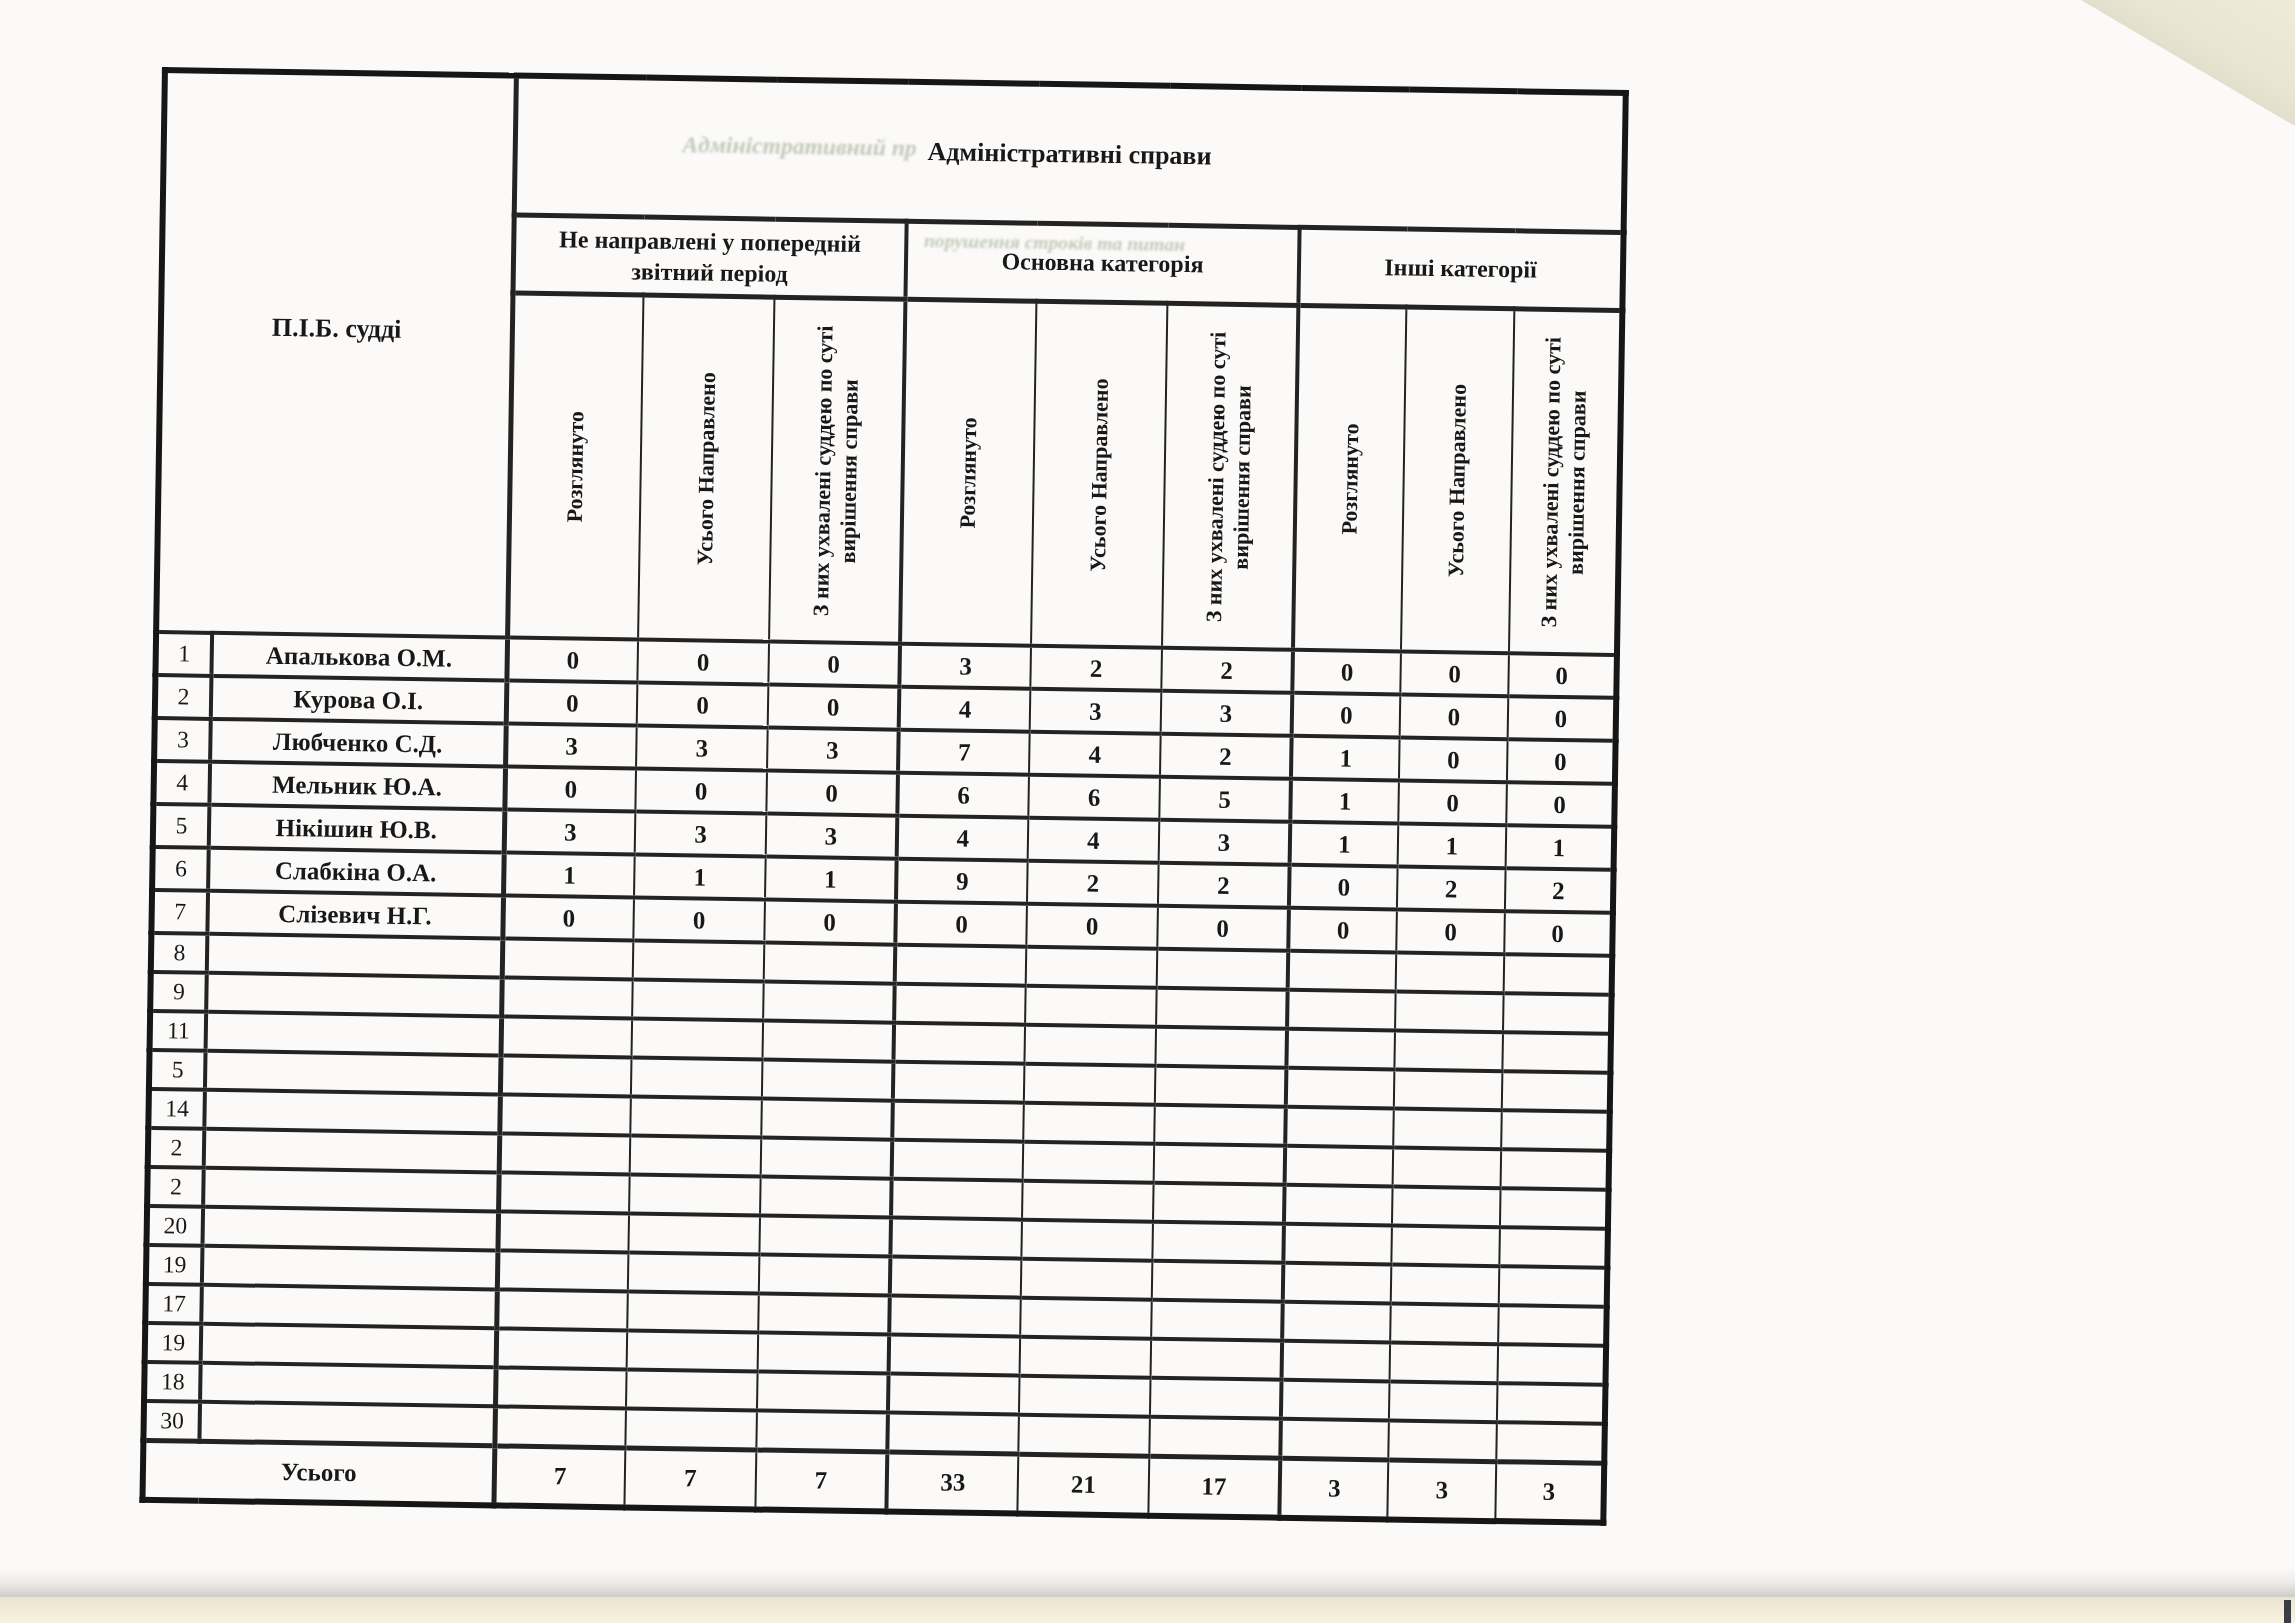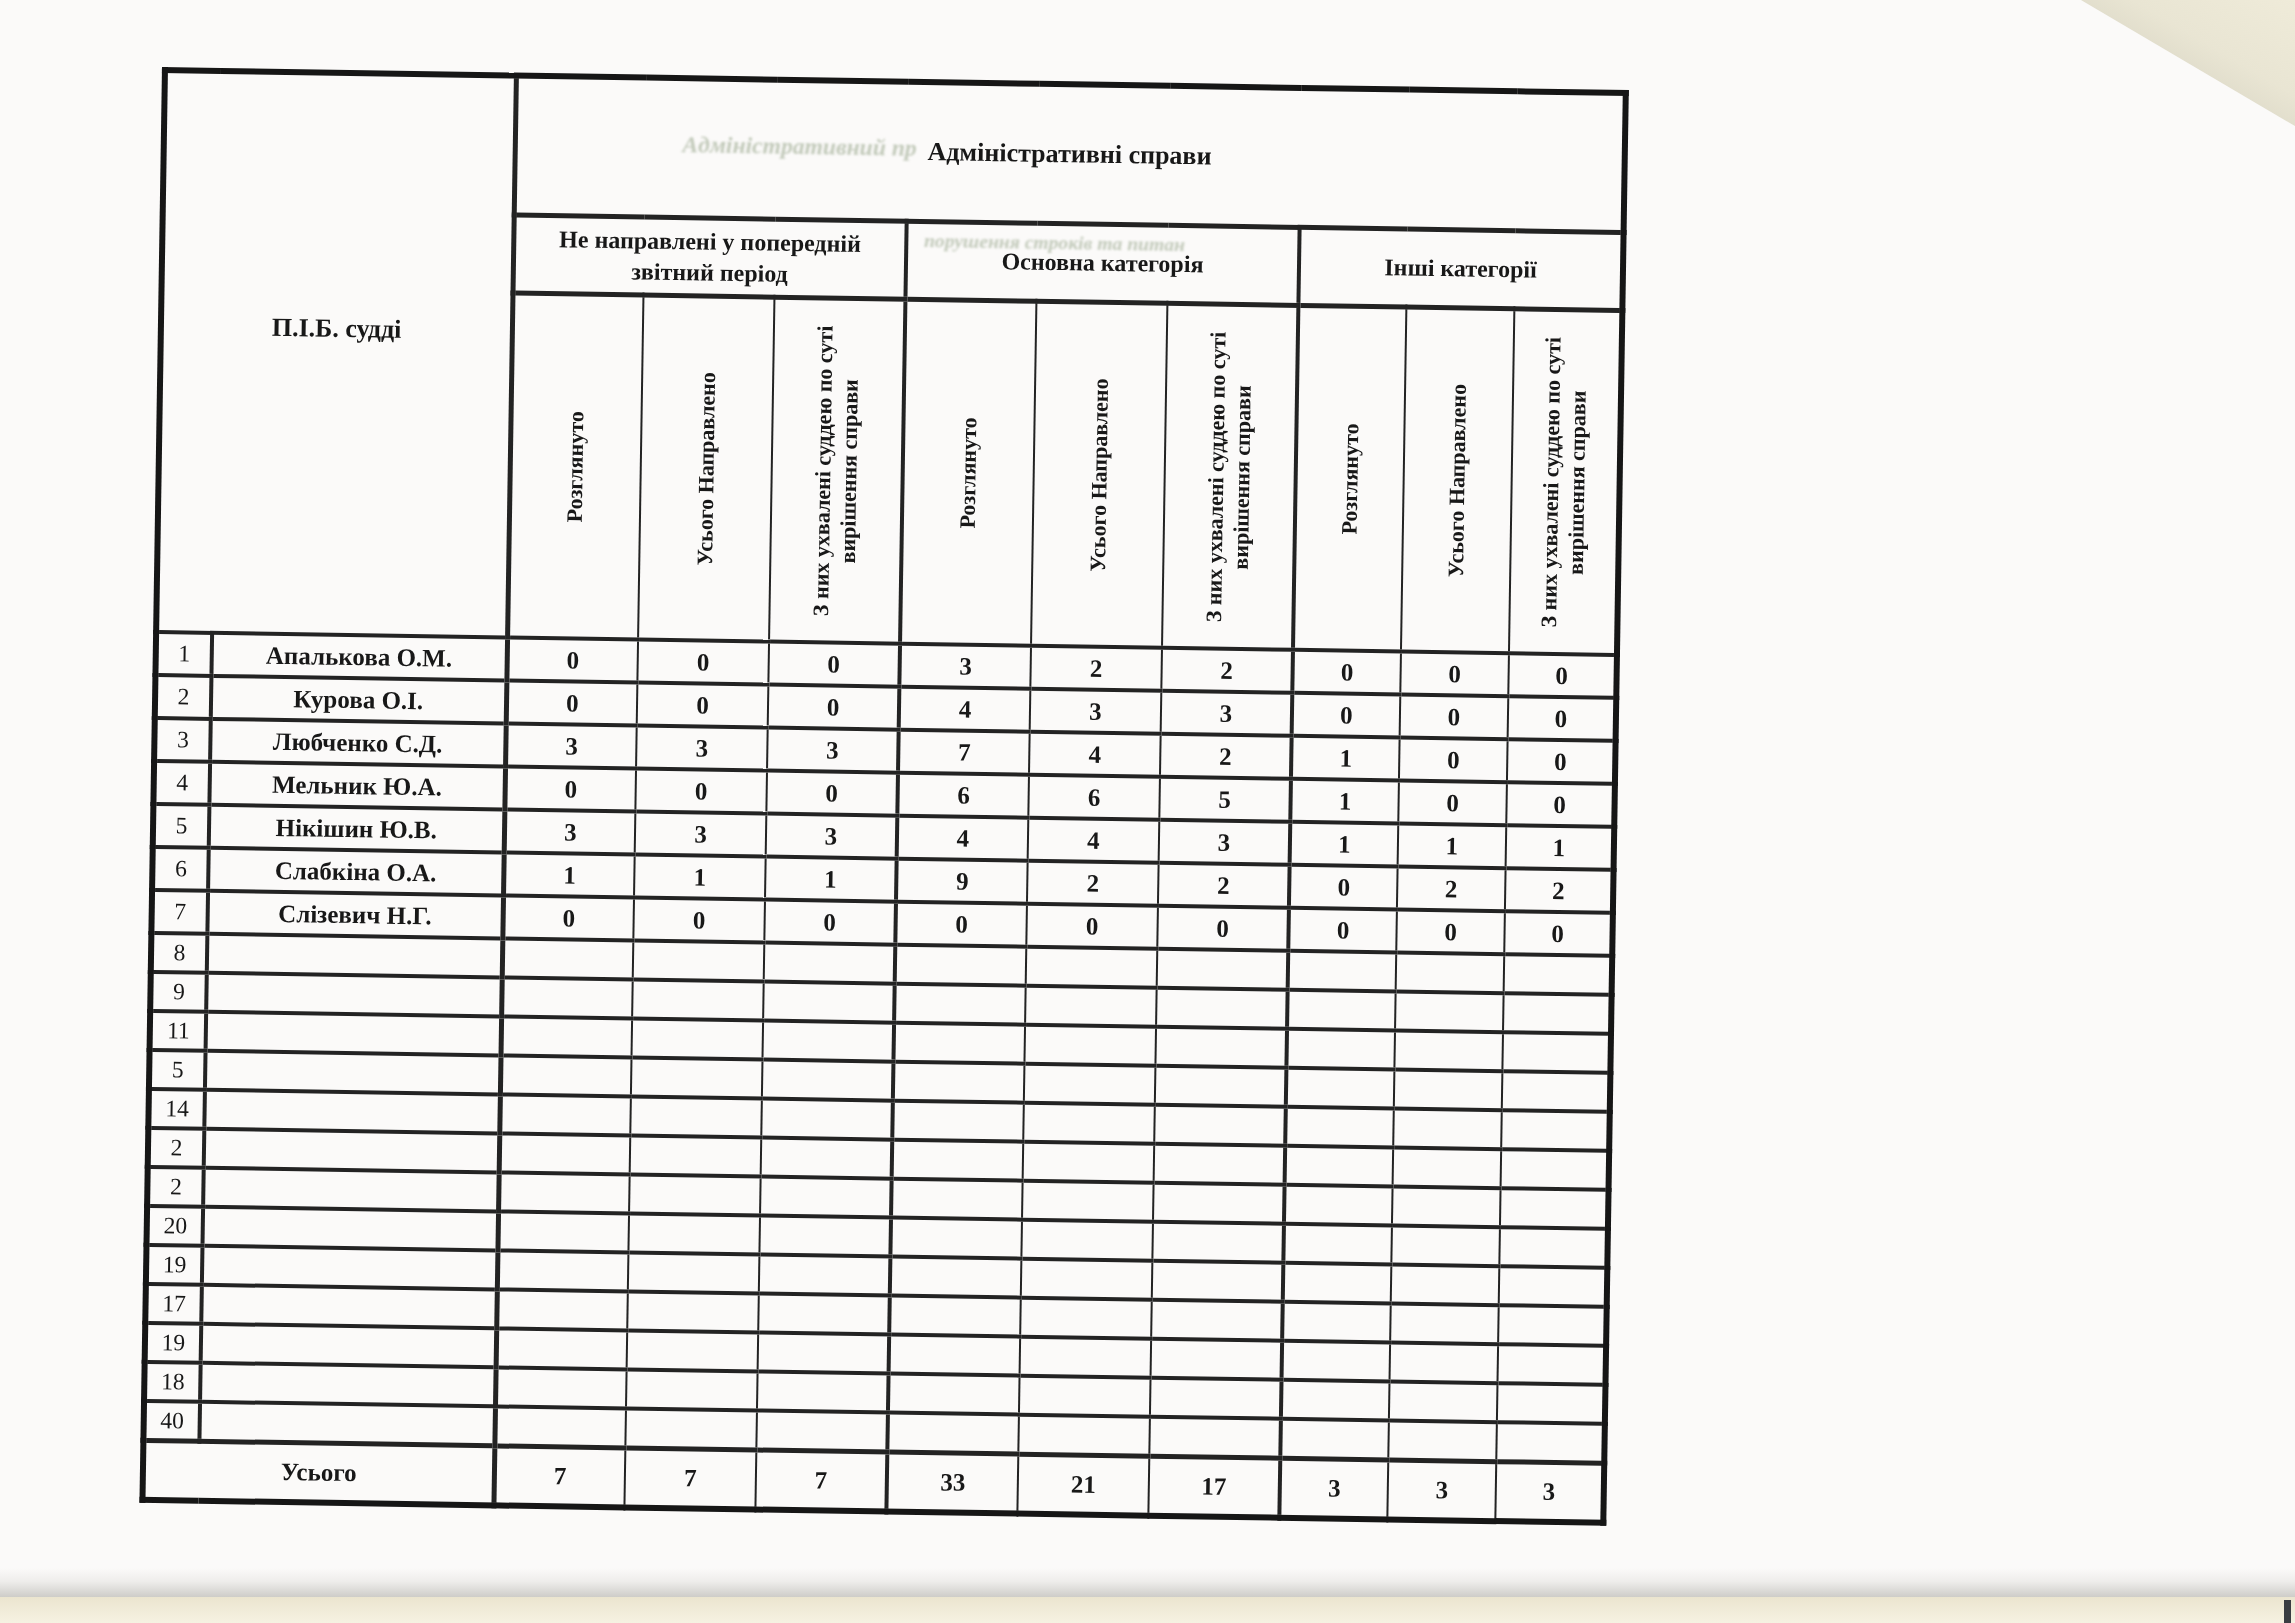--- a/index.html
+++ b/index.html
@@ -426,21 +426,21 @@
           <td class="val"></td>
           <td class="val"></td>
           <td class="val gs"></td>
           <td class="val"></td>
           <td class="val"></td>
           <td class="val gs"></td>
           <td class="val"></td>
           <td class="val"></td>
         </tr>
         <tr class="empty">
-          <td class="num">40</td>
+          <td class="num">30</td>
           <td class="name"></td>
           <td class="val gs"></td>
           <td class="val"></td>
           <td class="val"></td>
           <td class="val gs"></td>
           <td class="val"></td>
           <td class="val"></td>
           <td class="val gs"></td>
           <td class="val"></td>
           <td class="val"></td>

